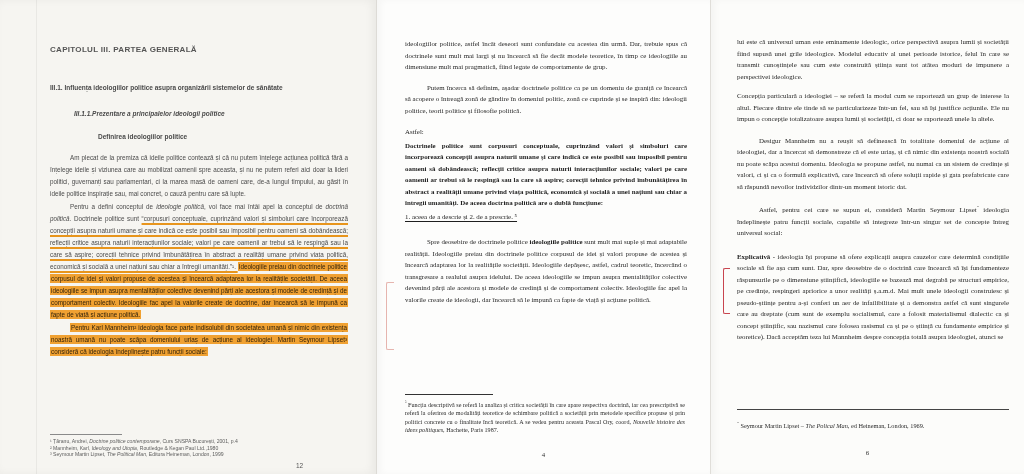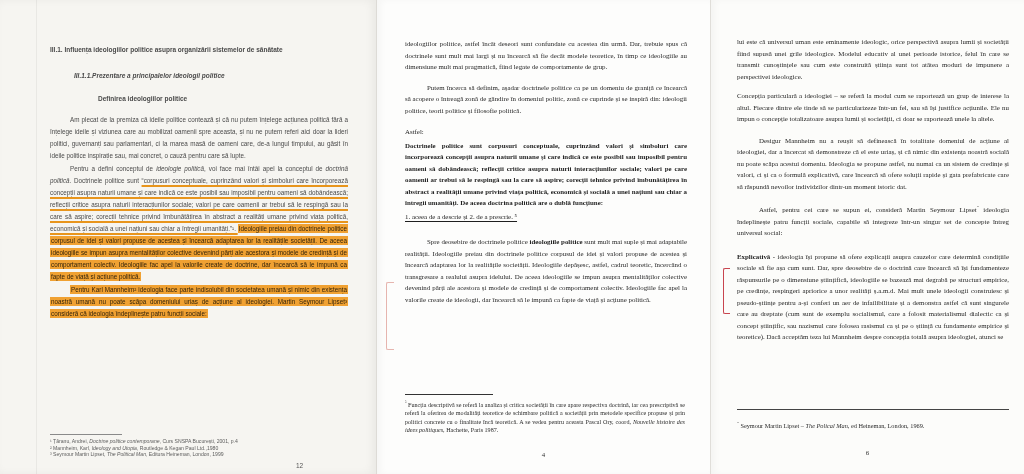--- a/index.html
+++ b/index.html
@@ -99,20 +99,21 @@
   em { font-style:italic; }
 </style>
 </head>
 <body>
 
 <div class="screen">
 
   <div class="page" id="page-left">
     <div class="edge-line"></div>
     <div class="pl-content">
+      <div class="pl-chapter">CAPITOLUL III. PARTEA GENERALĂ</div>
       <div class="pl-h2">III.1. Influența ideologiilor politice asupra organizării sistemelor de sănătate</div>
       <div class="pl-h3">III.1.1.Prezentare a principalelor ideologii politice</div>
       <div class="pl-h4">Definirea ideologiilor politice</div>
 
       <p class="pl-p">Am plecat de la premiza că ideile politice contează și că nu putem înțelege acțiunea politică fără a înțelege ideile și viziunea care au mobilizat oamenii spre aceasta, și nu ne putem referi aici doar la lideri politici, guvernanți sau parlamentari, ci la marea masă de oameni care, de-a lungul timpului, au găsit în ideile politice inspirație sau, mai concret, o cauză pentru care să lupte.</p>
 
       <p class="pl-p"><span>Pentru a defini conceptul de </span><em>ideologie politică</em><span>, voi face mai întâi apel la conceptul de </span><em>doctrină politică</em><span>. Doctrinele politice sunt </span><span class="u-orange">“corpusuri conceptuale, cuprinzând valori și simboluri care încorporează concepții asupra naturii umane și care indică ce este posibil sau imposibil pentru oameni să dobândească; reflecții critice asupra naturii interacțiunilor sociale; valori pe care oamenii ar trebui să le respingă sau la care să aspire; corecții tehnice privind îmbunătățirea în abstract a realități umane privind viața politică, economică și socială a unei națiuni sau chiar a întregii umanități.”¹. </span><span class="hl">Ideologiile preiau din doctrinele politice corpusul de idei și valori propuse de acestea și încearcă adaptarea lor la realitățile societății. De aceea ideologiile se impun asupra mentalităților colective devenind părți ale acestora și modele de credință și de comportament colectiv. Ideologiile fac apel la valorile create de doctrine, dar încearcă să le impună ca fapte de viață și acțiune politică.</span></p>
 
       <p class="pl-p"><span class="hl">Pentru Karl Mannheim² ideologia face parte indisolubil din societatea umană și nimic din existența noastră umană nu poate scăpa domeniului uriaș de acțiune al ideologiei. Martin Seymour Lipset³ consideră că ideologia îndeplinește patru funcții sociale:</span></p>
     </div>

